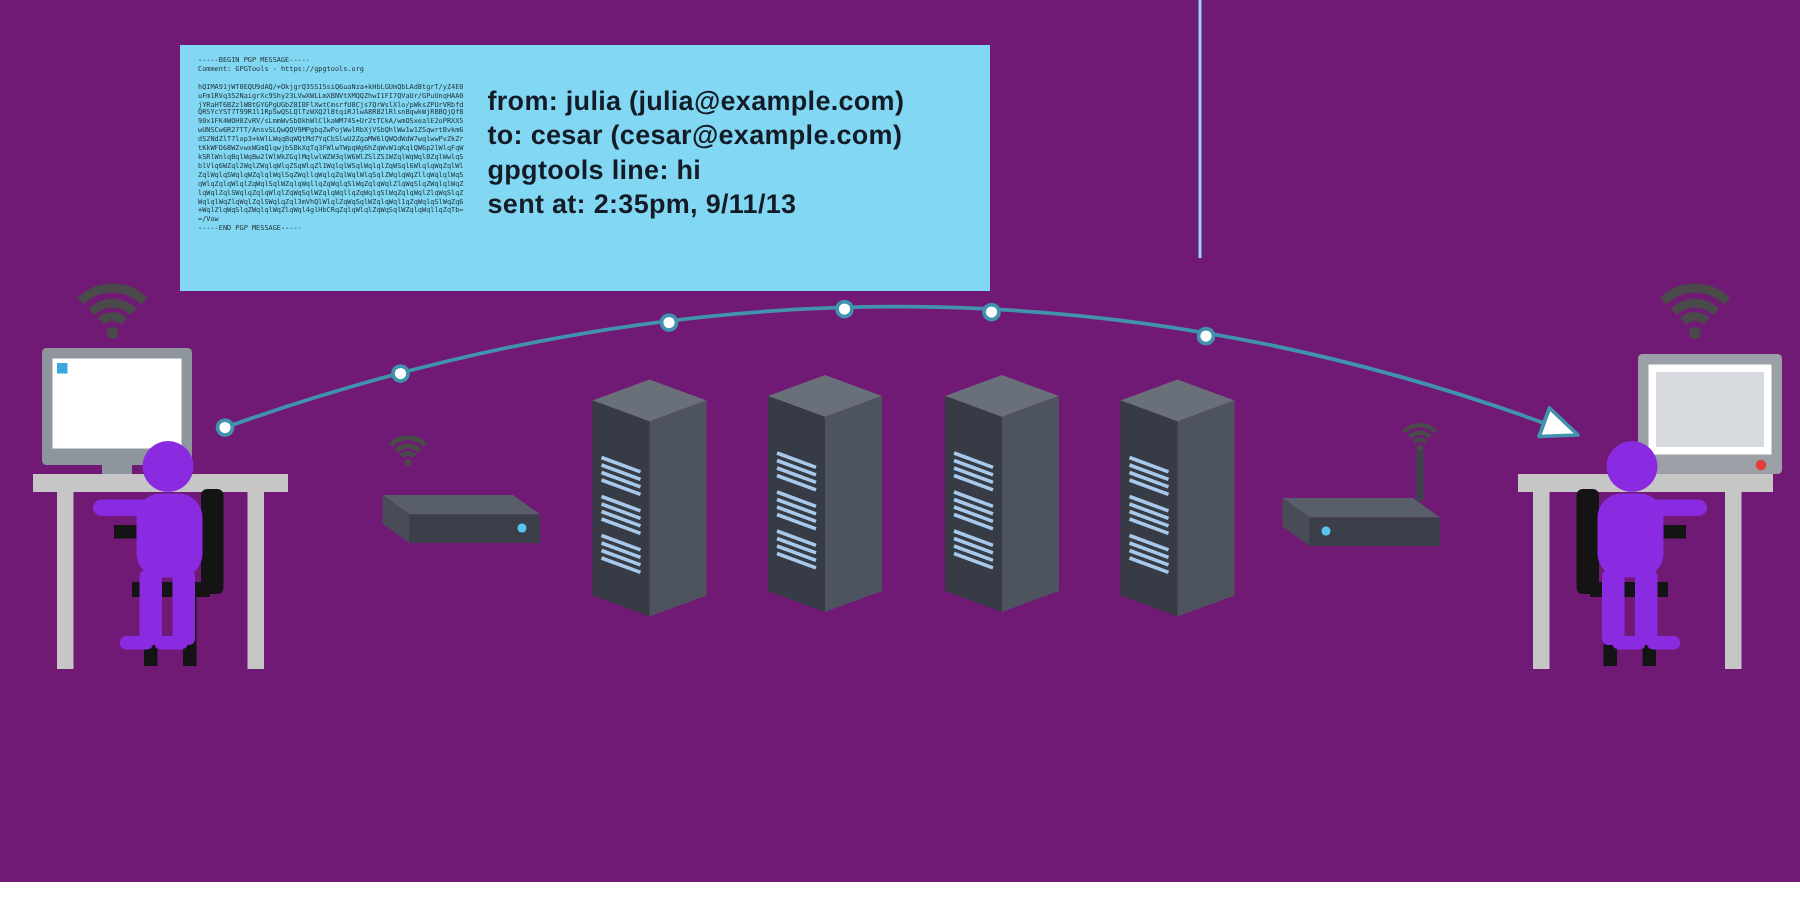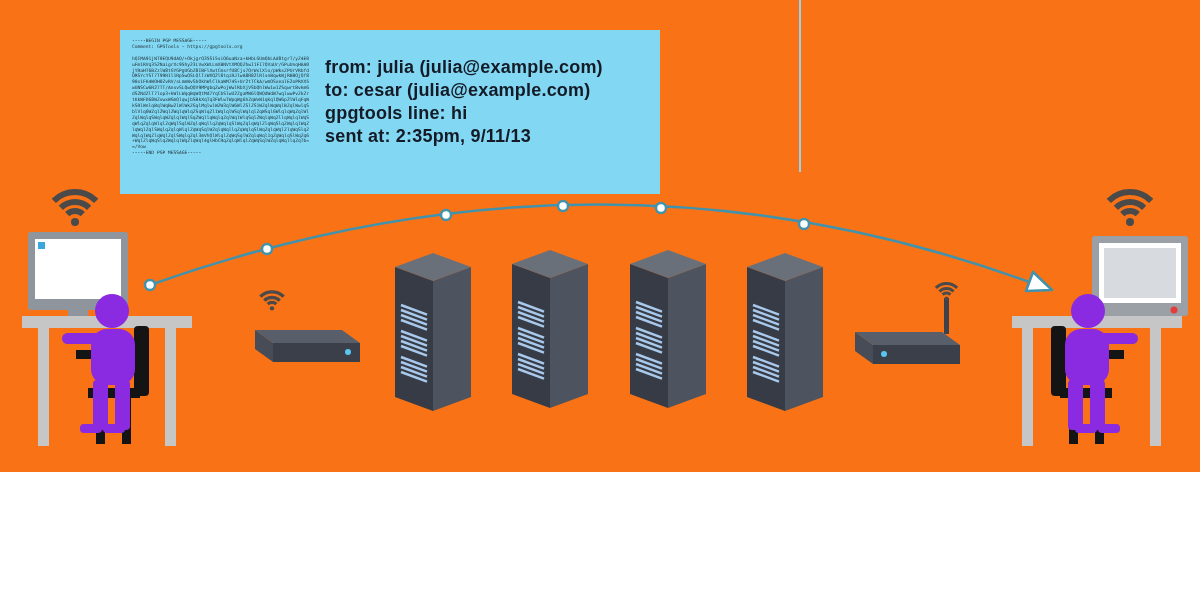--- a/index.html
+++ b/index.html
@@ -1,17 +1,17 @@
 <!DOCTYPE html>
 <html><head>
 <meta charset="utf-8">
 <style>
   html,body{margin:0;padding:0;background:#ffffff;}
   .canvas{
-    position:relative;width:1200px;height:472px;background:#f97316;
+    position:relative;width:1200px;height:588px;background:#701a75;
     overflow:hidden;font-family:"Liberation Sans",sans-serif;
   }
   .msg-box{
     position:absolute;left:120px;top:30px;width:540px;height:164px;
     background:#82d7f2;
   }
   .pgp{
     position:absolute;left:12px;top:8px;margin:0;
     font-family:"DejaVu Sans Mono",monospace;
     font-size:4.6px;line-height:5.9px;color:#23333b;white-space:pre;
@@ -47,21 +47,21 @@
 blVlq6WZql2WqlZWqlqWlqZSqWlqZl1WqlqlWSqlWqlqlZqWSql6WlqlqWqZqlWl
 ZqlWqlqSWqlqWZqlqlWqlSqZWqllqWqlqZqlWqlWlqSqlZWqlqWqZllqWqlqlWqS
 qWlqZqlqWlqlZqWqlSqlWZqlqWqllqZqWqlqSlWqZqlqWqlZlqWqSlqZWqlqlWqZ
 lqWqlZqlSWqlqZqlqWlqlZqWqSqlWZqlqWqllqZqWqlqSlWqZqlqWqlZlqWqSlqZ
 WqlqlWqZlqWqlZqlSWqlqZql3mVhQlWlqlZqWqSqlWZqlqWql1qZqWqlqSlWqZq6
 +WqlZlqWqSlqZWqlqlWqZlqWql4glHbCRqZqlqWlqlZqWqSqlWZqlqWqllqZqTb=
 =/Vow
 -----END PGP MESSAGE-----</pre>
     <div class="headers">
       <div>from: julia (julia@example.com)</div>
-      <div>to: cesar (julia@example.com)</div>
+      <div>to: cesar (cesar@example.com)</div>
       <div>gpgtools line: hi</div>
       <div>sent at: 2:35pm, 9/11/13</div>
     </div>
   </div>
 
   <div class="vline"></div>
 
   <svg class="scene" width="1200" height="600" viewBox="0 0 1200 600">
 
     <g fill="#c6c6c6">

